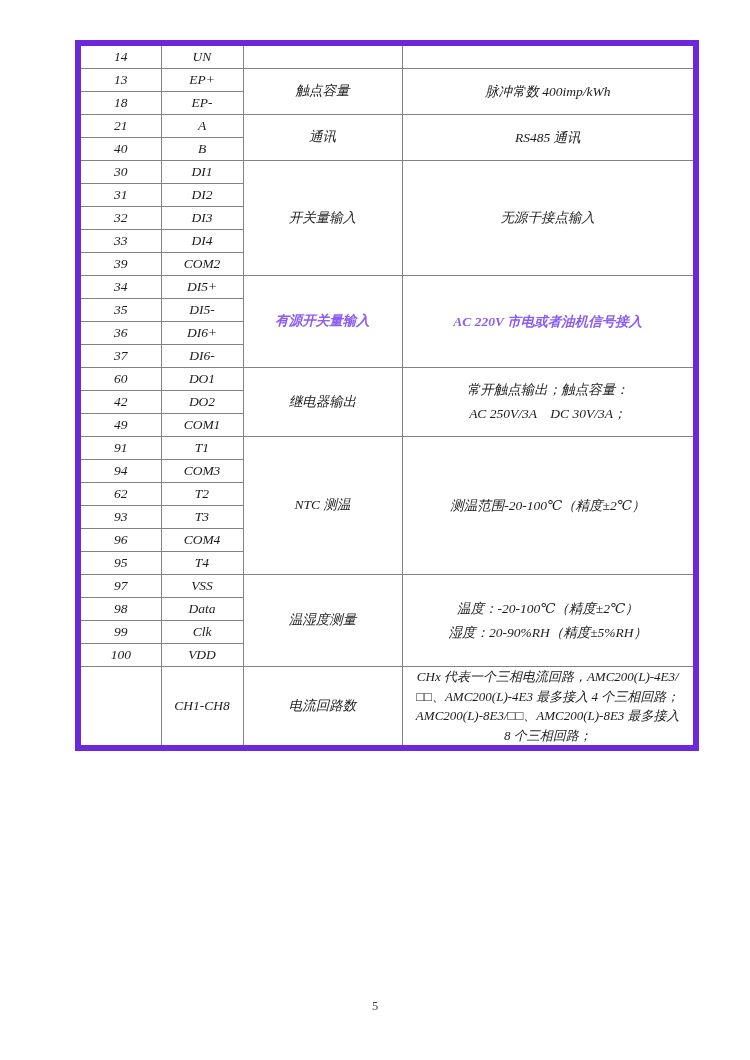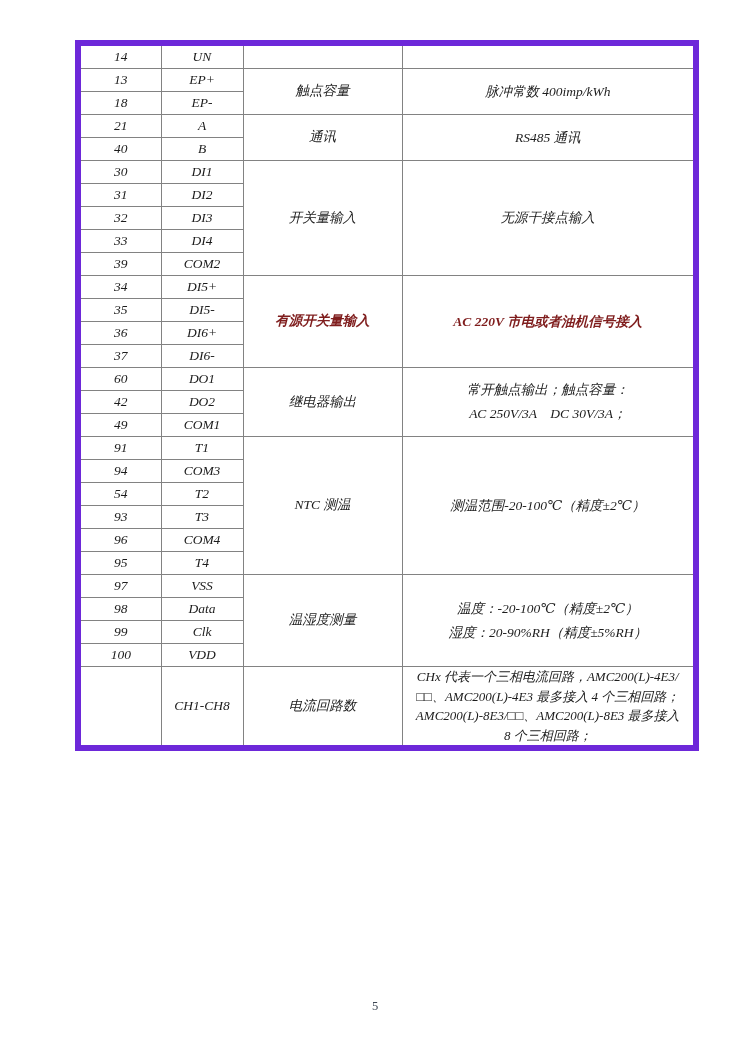--- a/index.html
+++ b/index.html
@@ -47,21 +47,21 @@
 
   .desc-line {
     white-space: pre-wrap;
     line-height: 24px;
   }
   tr.ch-row td { height: 78px; }
   tr.ch-row .desc-line {
     line-height: 19.5px;
     font-size: 13px;
   }
-  td.bold { font-weight: 700; color: #7f1d1d; }
+  td.bold { font-weight: 700; color: #8b5cf6; }
 
   .page-number {
     position: absolute;
     left: 0;
     right: 0;
     top: 999px;
     text-align: center;
     font-size: 12.5px;
     color: #3d4754;
   }
@@ -183,21 +183,21 @@
         <td rowspan="6">NTC 测温</td>
         <td rowspan="6">
           <div class="desc-line">测温范围-20-100℃（精度±2℃）</div>
         </td>
       </tr>
       <tr>
         <td>94</td>
         <td>COM3</td>
       </tr>
       <tr>
-        <td>54</td>
+        <td>62</td>
         <td>T2</td>
       </tr>
       <tr>
         <td>93</td>
         <td>T3</td>
       </tr>
       <tr>
         <td>96</td>
         <td>COM4</td>
       </tr>

